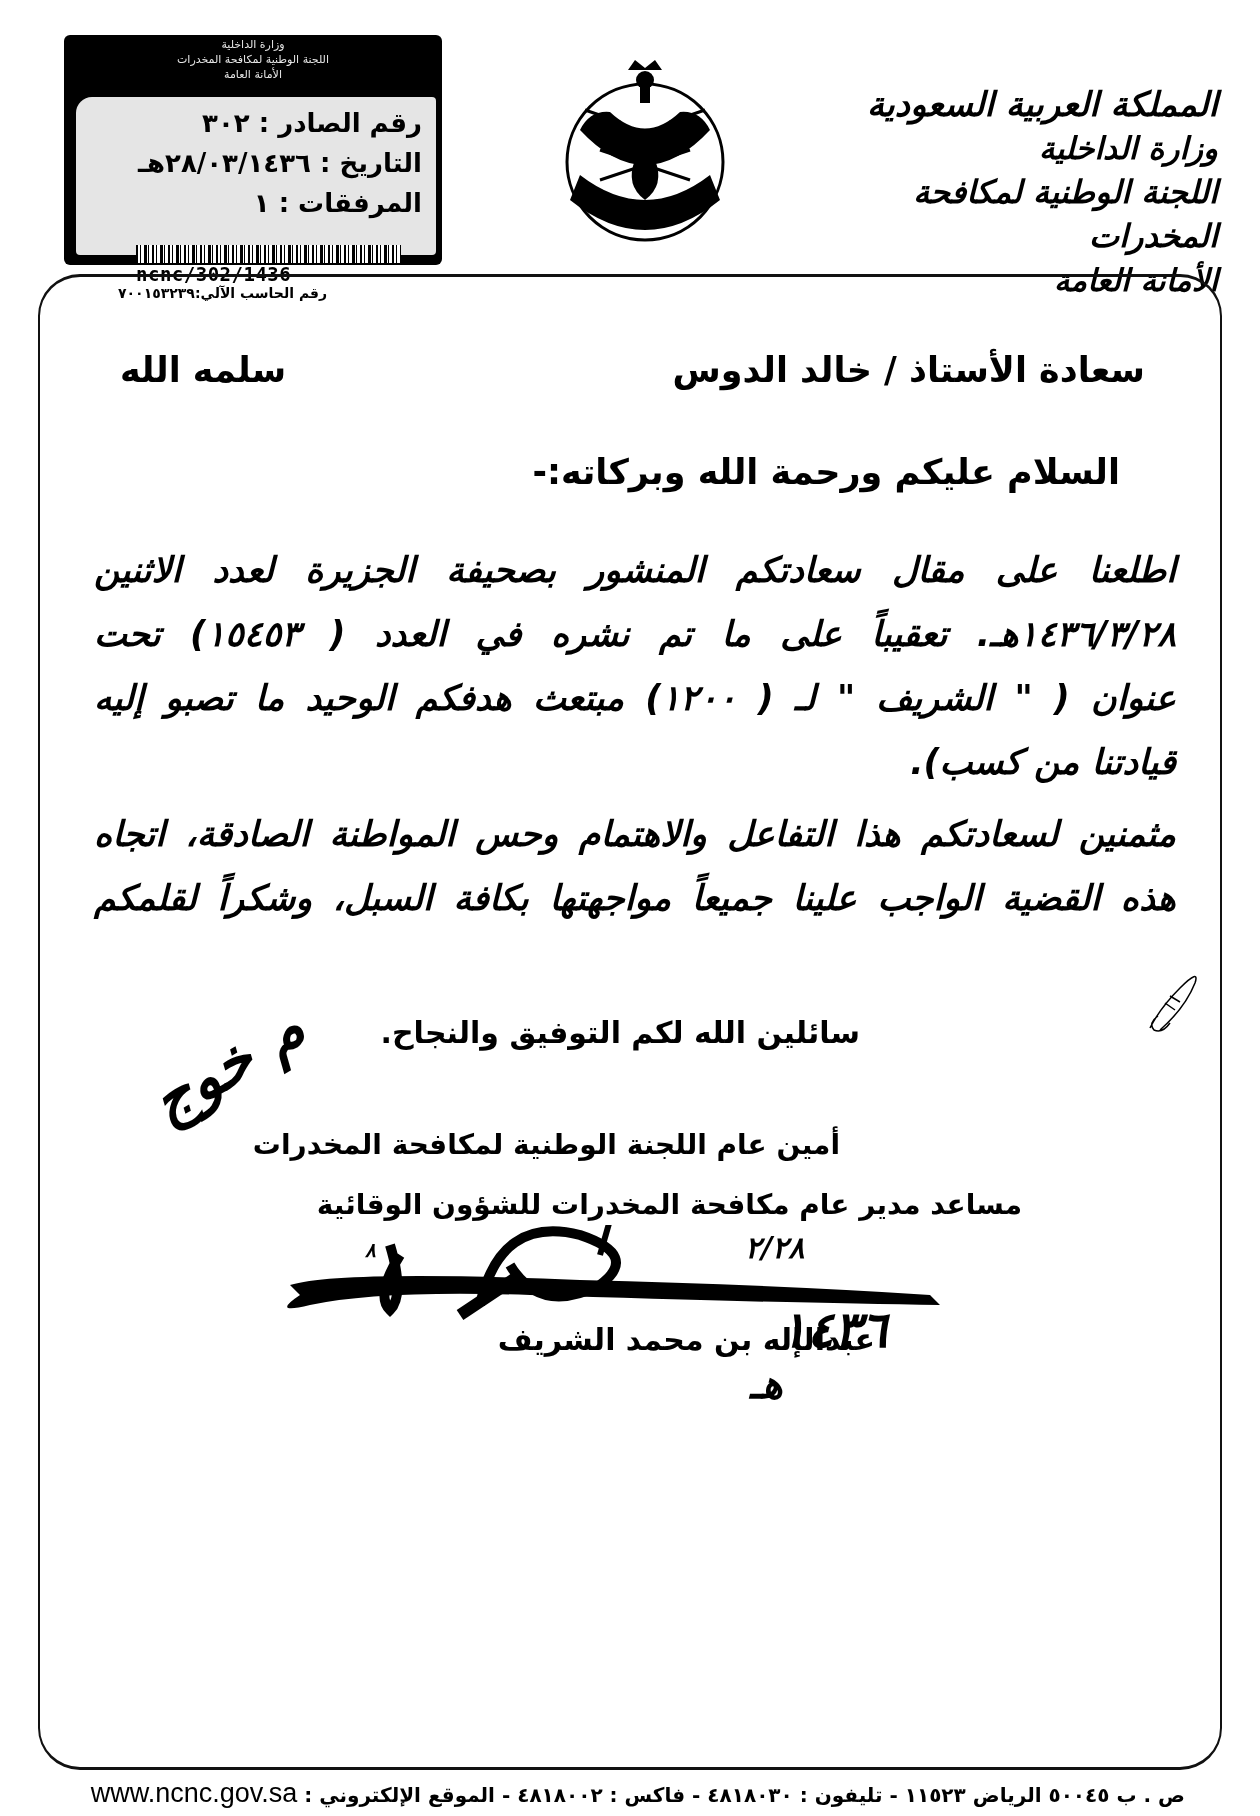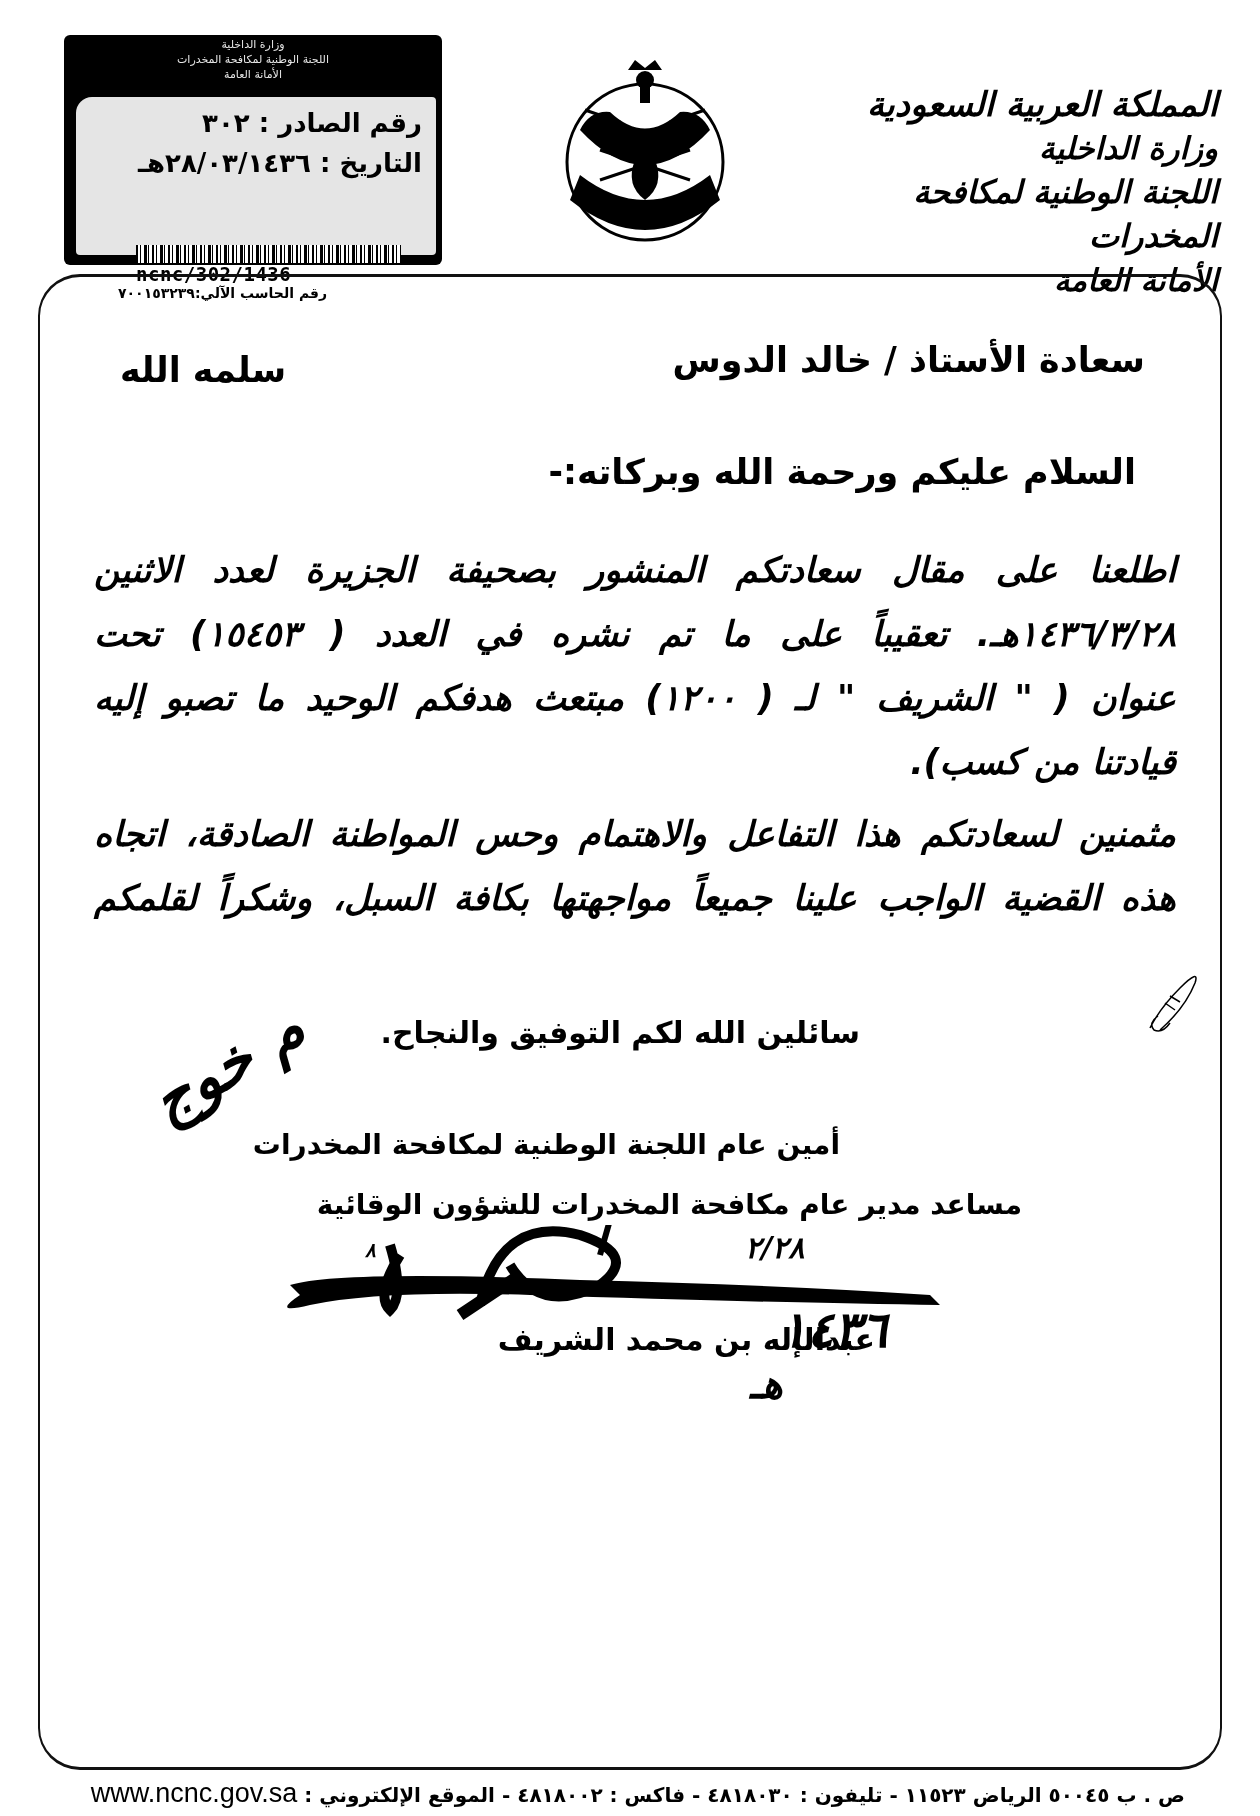--- a/index.html
+++ b/index.html
@@ -37,23 +37,23 @@
     
     .compnum { position:absolute; left:118px; top:285px; direction:rtl; font-size:14px;
                font-weight:bold; white-space:nowrap; }
 
     
     .frame { position:absolute; left:38px; top:274px; width:1180px; height:1490px;
              border:2px solid #111; border-radius:42px; border-top-width:3px; border-bottom-width:3px; }
 
     .letter { position:absolute; direction:rtl; font-family:"DejaVu Sans", sans-serif;
               font-weight:bold; white-space:nowrap; }
-    .addressee { right:115px; top:340px; font-size:35px; }
+    .addressee { right:115px; top:350px; font-size:35px; }
     .salute { left:120px; top:350px; font-size:35px; }
-    .greeting { right:124px; top:452px; font-size:35px; }
+    .greeting { right:140px; top:452px; font-size:35px; }
 
     .para { position:absolute; direction:rtl; right:80px; width:1090px;
             font-weight:bold; font-size:35px; line-height:60px; text-align:justify;
             text-align-last:right; }
     .para p { margin:4px; white-space:nowrap; text-align:justify; text-align-last:justify;font-style:italic; }
     .para p.last { text-align-last:right; }
     .p1 { top:536px; }
     .p2 { top:800px; }
 
     .closing { right:400px; top:1015px; font-size:30px; }
@@ -85,20 +85,24 @@
     <div>الأمانة العامة</div>
   </div>
   <div class="stamp-inner">
     <div class="stamp-row">
       <span>رقم الصادر :</span>
       <span>٣٠٢</span>
     </div>
     <div class="stamp-row">
       <span>التاريخ :</span>
       <span>٢٨/٠٣/١٤٣٦هـ</span>
+    </div>
+    <div class="stamp-row">
+      <span>المرفقات :</span>
+      <span>١</span>
     </div>
     <div class="barcode"></div>
     <div class="barcode-text">ncnc/302/1436</div>
   </div>
 </div>
 
 <svg class="emblem" viewBox="0 0 210 210">
   <circle cx="105" cy="112" r="78" fill="#fff" stroke="#000" stroke-width="3"></circle>
   <path d="M40 80 Q105 150 170 80 Q160 60 140 62 Q105 95 70 62 Q50 60 40 80 Z" fill="#000"></path>
   <path d="M30 150 Q105 210 180 150 L170 125 Q105 175 40 125 Z" fill="#000"></path>

